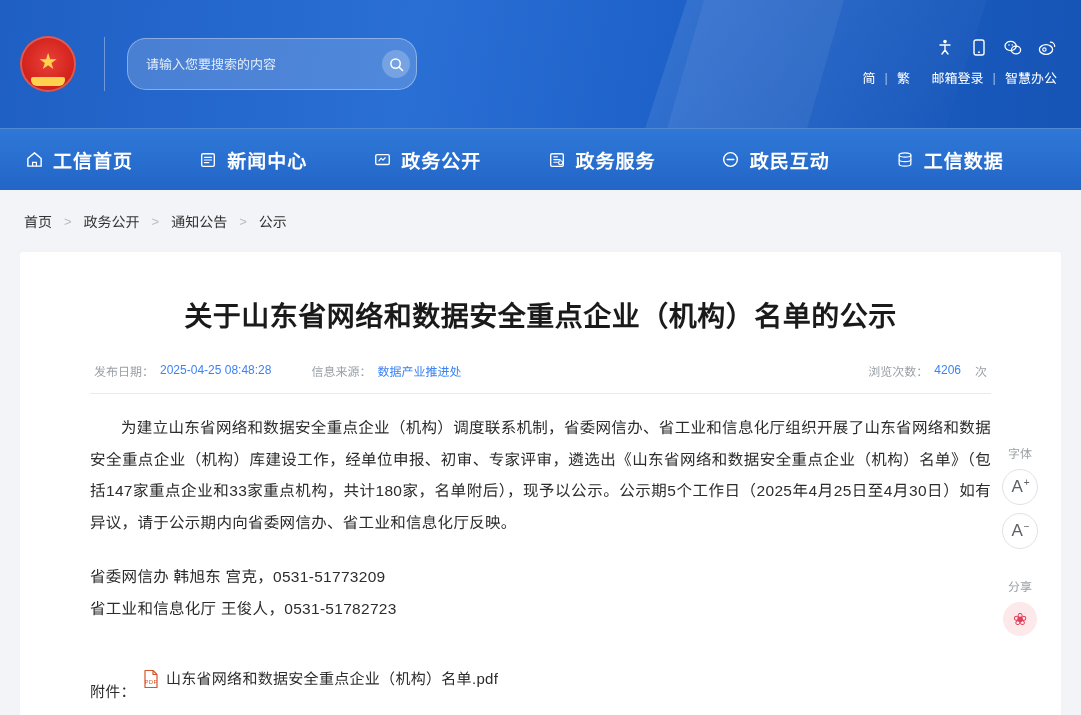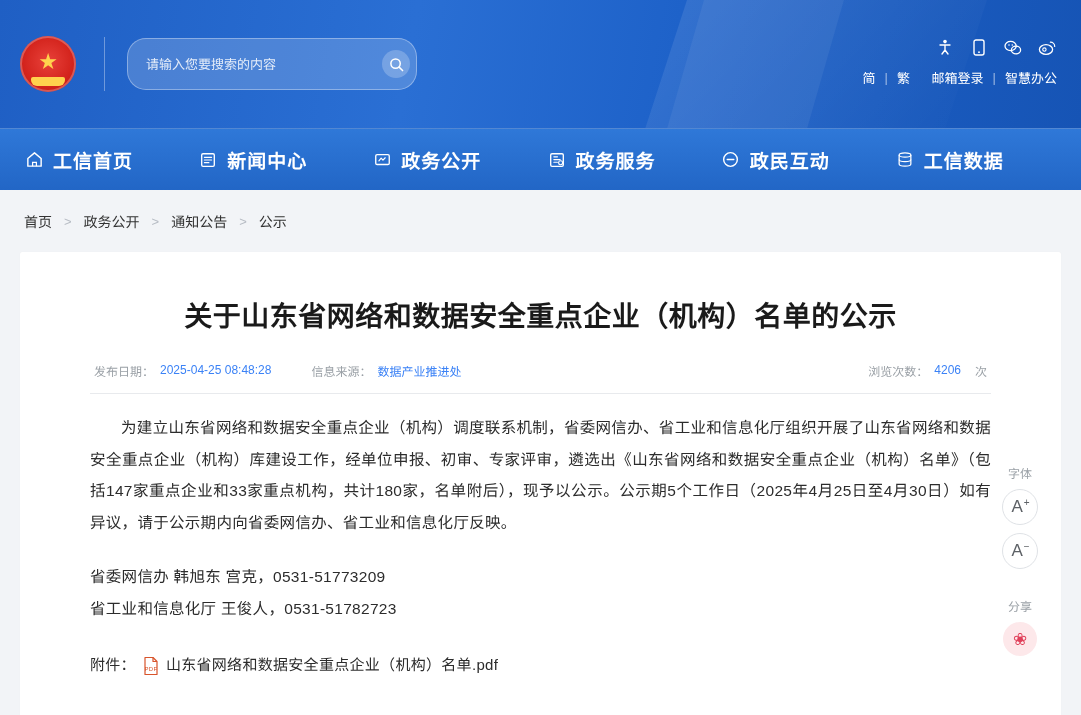--- a/index.html
+++ b/index.html
@@ -218,33 +218,33 @@
   .doc-body p.indent { text-indent: 2em; text-align: justify; }
   .doc-body p.gap { margin-top: 22px; }
 
   .attach-row {
     margin-top: 26px;
     display: flex;
     align-items: center;
     font-size: 15px;
     color: #2c2c2c;
   }
-  .attach-label { margin-right: 4px; }
+  .attach-label { margin-right: 4px; margin-top: 27px; }
   .pdf-ico {
     width: 18px; height: 20px;
     margin: 0 6px 0 2px;
     flex: 0 0 auto;
   }
   .attach-name { cursor: pointer; }
 
   
   .side-tools {
     position: absolute;
     right: 6px;
-    top: 212px;
+    top: 192px;
     width: 70px;
     display: flex;
     flex-direction: column;
     align-items: center;
     gap: 8px;
   }
   .tool-cap { font-size: 12px; color: #9aa0a6; }
   .tool-btn {
     width: 36px; height: 36px;
     border-radius: 50%;

